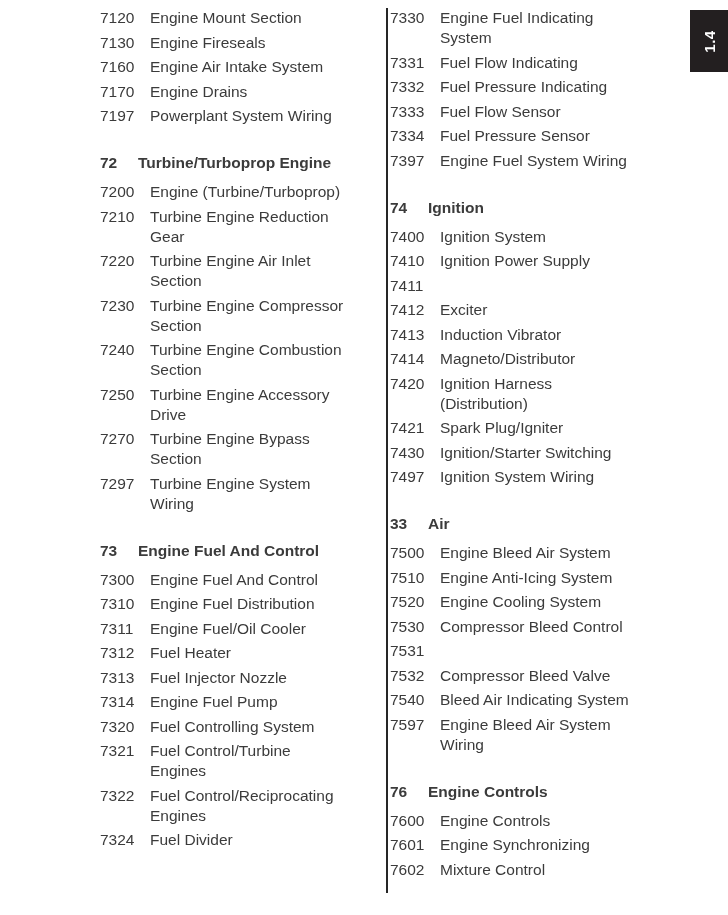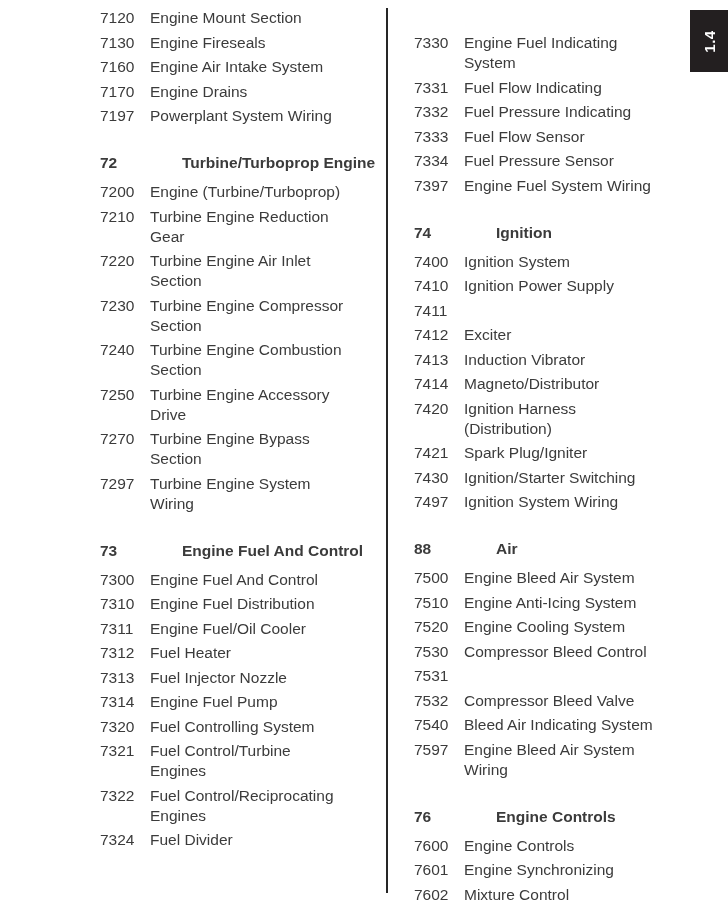--- a/index.html
+++ b/index.html
@@ -38,39 +38,38 @@
     font-size:15px;
     letter-spacing:0.5px;
     transform:rotate(-90deg);
     white-space:nowrap;
   }
   .column{
     position:absolute;
     top:8px;
   }
   .column.left{left:100px;width:276px;}
-  .column.right{left:414px;width:292px;margin-top:25px;}
+  .column.right{left:390px;width:292px;}
   .item{
     display:flex;
     line-height:20px;
     margin-bottom:4.5px;
   }
   .item .code{
     flex:0 0 50px;
   }
   .item .label{
     flex:1;
     white-space:pre-line;
   }
   .section-head{
     display:flex;
     line-height:20px;
     font-weight:bold;
     margin:27px 0 9px 0;
-    gap:44px;
   }
   .section-head .sec-num{
     flex:0 0 38px;
   }
   .section-head .sec-title{
     flex:1;
   }
 </style>
 </head>
 <body>
@@ -252,21 +251,21 @@
       </div>
       <div class="item">
         <span class="code">7430</span>
         <span class="label">Ignition/Starter Switching</span>
       </div>
       <div class="item">
         <span class="code">7497</span>
         <span class="label">Ignition System Wiring</span>
       </div>
       <div class="section-head">
-        <span class="sec-num">88</span>
+        <span class="sec-num">33</span>
         <span class="sec-title">Air</span>
       </div>
       <div class="item">
         <span class="code">7500</span>
         <span class="label">Engine Bleed Air System</span>
       </div>
       <div class="item">
         <span class="code">7510</span>
         <span class="label">Engine Anti-Icing System</span>
       </div>

